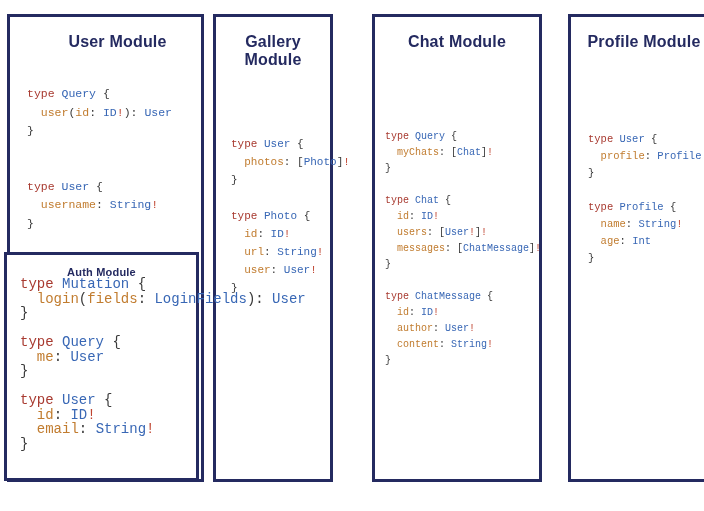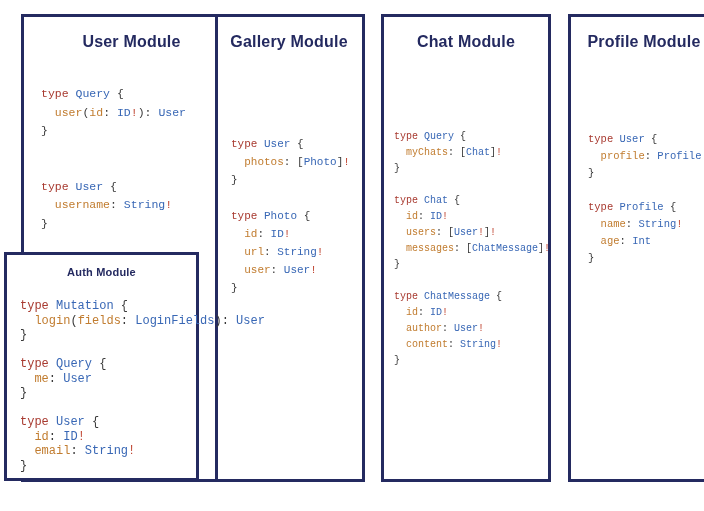--- a/index.html
+++ b/index.html
@@ -9,43 +9,43 @@
     background: #ffffff;
     font-family: "Liberation Sans", sans-serif;
     overflow: hidden;
   }
   .panel {
     position: absolute;
     box-sizing: border-box;
     border: 3px solid var(--navy, #242a60);
     background: #ffffff;
   }
-  .panel-user    { left: 21px;   top: 14px;  width: 197px; height: 468px; z-index: 1; padding-left: 24px; }
+  .panel-user    { left: 7px;   top: 14px;  width: 197px; height: 468px; z-index: 1; padding-left: 24px; }
   .panel-auth    { left: 4px;   top: 252px; width: 195px; height: 229px; z-index: 2; }
-  .panel-gallery { left: 213px; top: 14px;  width: 152px; height: 468px; }
-  .panel-chat    { left: 381px; top: 14px;  width: 170px; height: 468px; }
+  .panel-gallery { left: 213px; top: 14px;  width: 120px; height: 468px; }
+  .panel-chat    { left: 372px; top: 14px;  width: 170px; height: 468px; }
   .panel-profile { left: 568px; top: 14px;  width: 152px; height: 468px; }
 
   .panel-title {
     text-align: center;
     font-weight: bold;
     color: var(--navy, #242a60);
     letter-spacing: 0.2px;
   }
   .title-lg { font-size: 16px; margin-top: 16px; }
   .title-sm { font-size: 11px; margin-top: 11px; }
 
   .code {
     position: absolute;
     font-family: Liberation Mono, monospace;
     white-space: pre;
     color: var(--punct, #3a3a3a);
   }
   .code-user    { left: 17px; top: 68px;  font-size: 11.5px; line-height: 18.5px; }
-  .code-auth    { left: 13px; top: 44px;  font-size: 12px;    line-height: 14.5px; }
+  .code-auth    { left: 13px; top: 22px;  font-size: 14px;    line-height: 14.5px; }
   .code-gallery { left: 15px; top: 118px; font-size: 11px;   line-height: 18px; }
   .code-chat    { left: 10px; top: 112px; font-size: 10px;   line-height: 16px; }
   .code-profile { left: 17px; top: 114px; font-size: 10.5px; line-height: 17px; }
 
   .tok-k { color: var(--kw, #a83a30); }    
   .tok-t { color: var(--type, #3867b5); }  
   .tok-f { color: var(--field, #c17c2f); } 
   .tok-p { color: var(--punct, #3a3a3a); } 
   .tok-b { color: var(--bang, #bf4430); }  
 </style>

